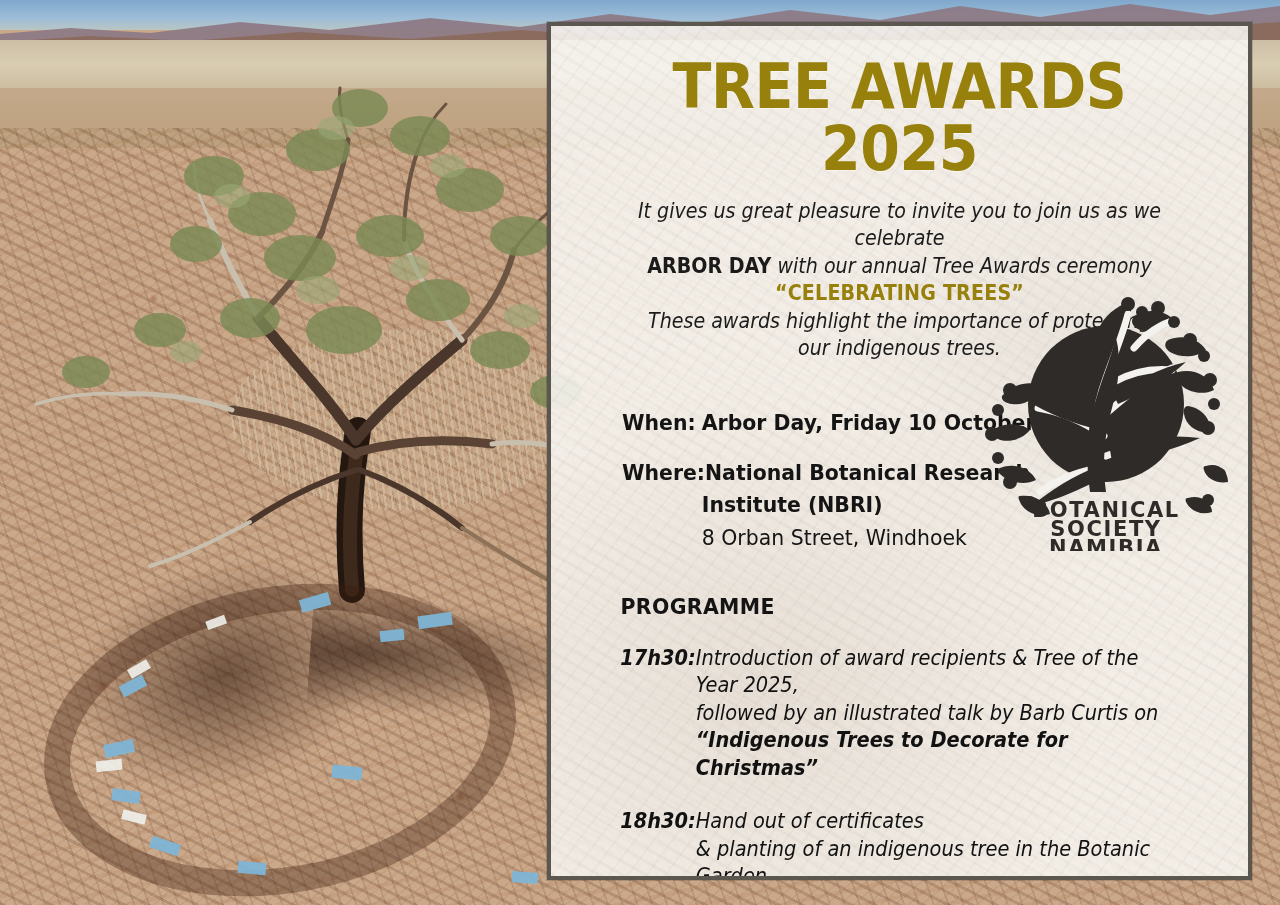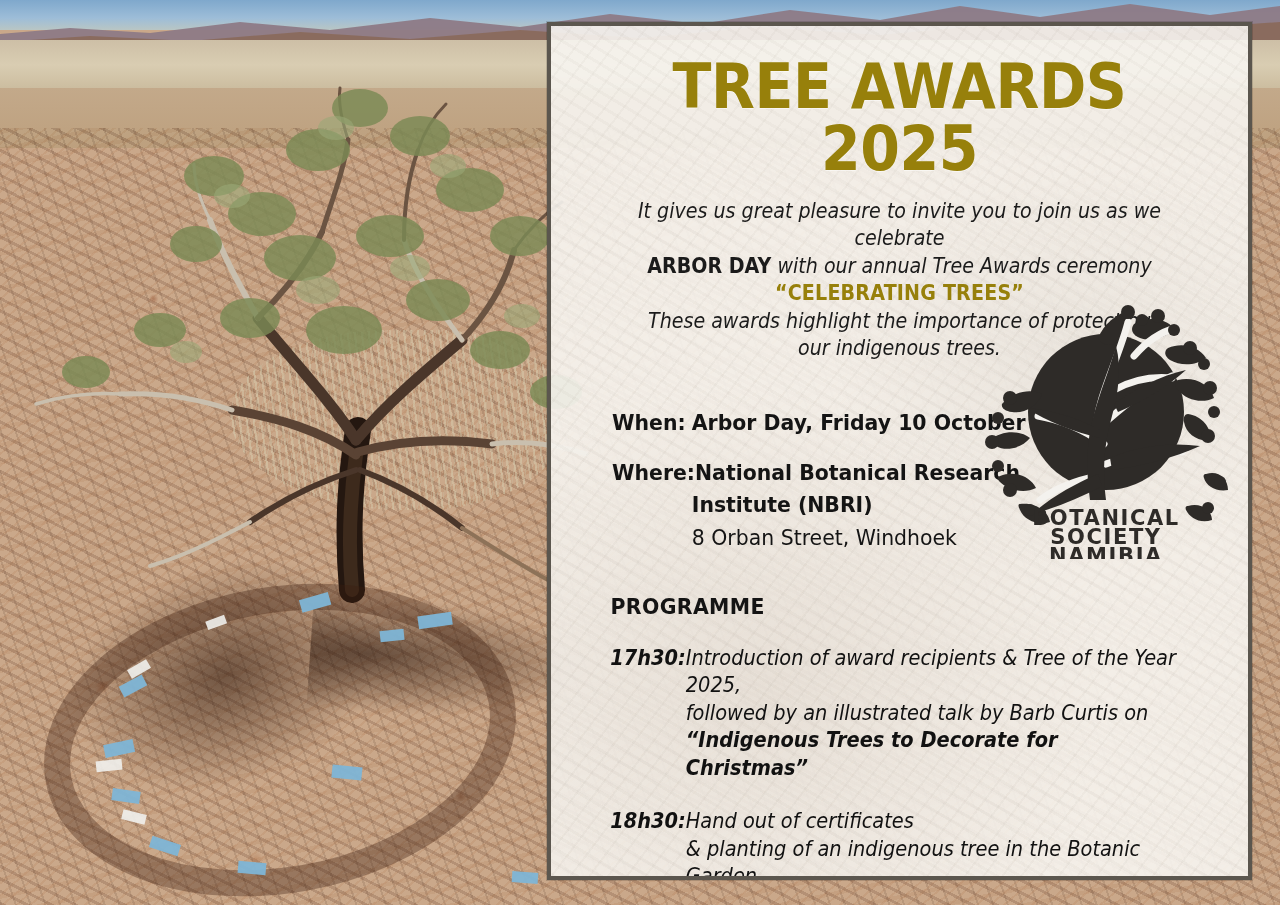--- a/index.html
+++ b/index.html
@@ -89,21 +89,21 @@
   }
   .card-texture{
     position:absolute;inset:0;
     background-image:
       repeating-linear-gradient(31deg, rgba(150,140,125,0.055) 0 3px, rgba(0,0,0,0) 3px 12px),
       repeating-linear-gradient(-53deg, rgba(120,108,92,0.045) 0 2px, rgba(0,0,0,0) 2px 15px),
       radial-gradient(ellipse 70% 50% at 30% 78%, rgba(128,100,74,0.10), rgba(0,0,0,0) 72%),
       radial-gradient(ellipse 50% 35% at 75% 40%, rgba(120,110,96,0.07), rgba(0,0,0,0) 70%);
     pointer-events:none;
   }
-  .card-inner{position:relative;z-index:2;padding:0 30px;}
+  .card-inner{position:relative;z-index:2;padding:0 40px;}
 
   
   #title{
     margin:0;padding-top:30px;
     text-align:center;
     font-family:"DejaVu Sans", sans-serif;
     font-weight:bold;
     font-size:62px;
     letter-spacing:-0.5px;
     line-height:1;
@@ -150,21 +150,21 @@
     flex:0 0 74px;line-height:1.34;white-space:nowrap;
   }
   .item .desc{
     font-family:"DejaVu Sans", sans-serif;
     font-style:italic;font-size:20.5px;color:#111;line-height:1.34;
   }
   .item .desc .em{font-weight:bold;}
 
   
   #logo{
-    position:absolute;right:18px;top:268px;width:248px;height:265px;z-index:3;
+    position:absolute;right:18px;top:260px;width:248px;height:265px;z-index:3;
   }
   #logo svg{display:block;width:100%;height:100%;}
 </style>
 </head>
 <body>
 
 <div id="poster">
 
   <div class="photo">
     <div class="sky"></div>

